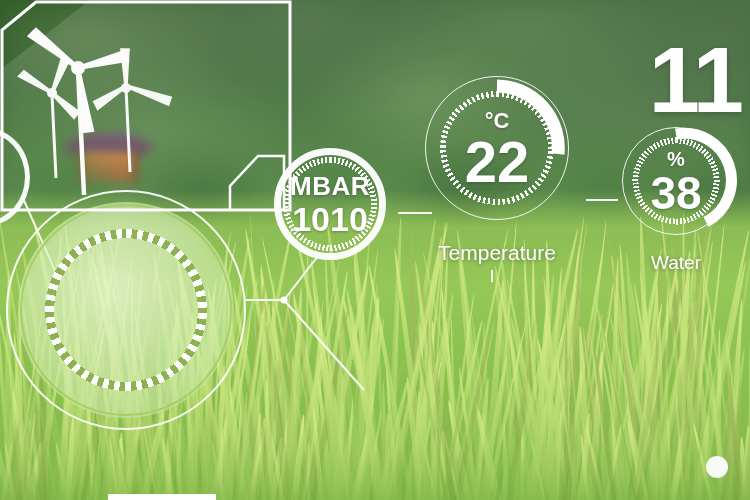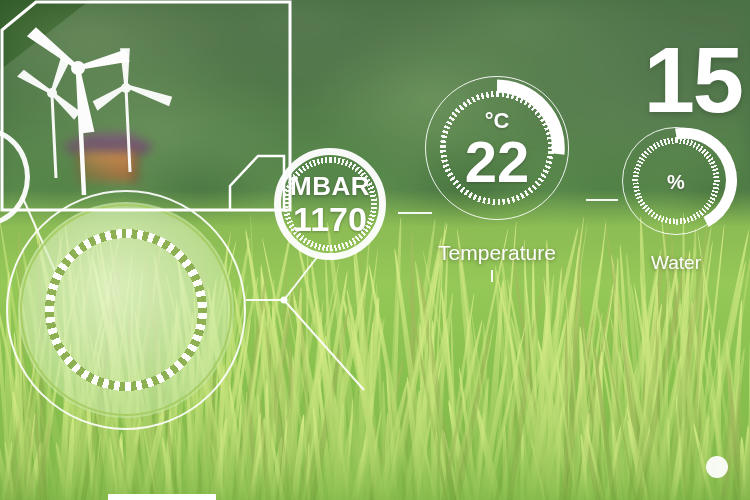--- a/index.html
+++ b/index.html
@@ -713,21 +713,21 @@
     <div class="edge2"></div>
     <div class="txt">
     </div>
   </div>
 
   <div class="gauge" id="g-pressure" style="left:262px;top:136px;width:136px;height:136px;">
     <div class="ring-ticks"></div>
     <div class="ring-main" style="inset:12px"></div>
     <div class="gauge-text">
       <div class="g-unit">MBAR</div>
-      <div class="g-val" style="font-size:34px;margin-top:3px">1170</div>
+      <div class="g-val" style="font-size:34px;margin-top:3px">1010</div>
     </div>
   </div>
 
   <div class="gauge" id="g-temp" style="left:415px;top:66px;width:164px;height:164px;">
     <div class="ring-ticks"></div>
     <div class="ring-thin" style="inset:10px"></div>
     <svg width="164" height="164" style="position:absolute;left:0;top:0">
       <path d="M 82 20 A 62 62 0 0 1 143 88" stroke="#fff" stroke-width="13" fill="none" stroke-linecap="butt"></path>
     </svg>
     <div class="gauge-text" style="padding-top:4px">
@@ -738,20 +738,21 @@
   </div>
 
   <div class="gauge" id="g-water" style="left:613px;top:118px;width:126px;height:126px;">
     <div class="ring-ticks"></div>
     <div class="ring-thin" style="inset:9px"></div>
     <svg width="126" height="126" style="position:absolute;left:0;top:0">
       <path d="M 63 16 A 47 47 0 0 1 93 104" stroke="#fff" stroke-width="11" fill="none" stroke-linecap="butt"></path>
     </svg>
     <div class="gauge-text" style="padding-top:2px">
       <div class="g-unit-sm" style="font-size:20px">%</div>
+      <div class="g-val" style="font-size:46px;margin-top:1px">38</div>
     </div>
     <div class="g-label" style="top:134px;font-size:19px">Water</div>
   </div>
 
   <div id="wind-panel">
     <div class="glass"></div>
 
     <svg width="292" height="212" viewBox="0 0 292 212">
 
       <path d="M 36 2 L 290 2 L 290 210 L 2 210 L 2 30 Z" fill="none" stroke="#ffffff" stroke-width="3"></path>
@@ -776,18 +777,18 @@
         <line x1="126" y1="88" x2="130" y2="172" stroke-width="3"></line>
         <path d="M126 86 L122 50 L128 50 Z"></path>
         <path d="M126 86 L170 98 L168 104 Z"></path>
         <path d="M126 86 L98 108 L95 102 Z"></path>
         <circle cx="126" cy="88" r="5" stroke="none"></circle>
       </g>
 
       <path d="M 230 210 L 230 186 L 258 156 L 284 156 L 284 210" fill="none" stroke="#ffffff" stroke-width="2.5"></path>
     </svg>
 
-    <div class="wind-num">15</div>
+    <div class="wind-num">11</div>
     <div class="corner-dot"></div>
     <div class="wind-bar"></div>
   </div>
 
 </div>
 
 </body></html>

